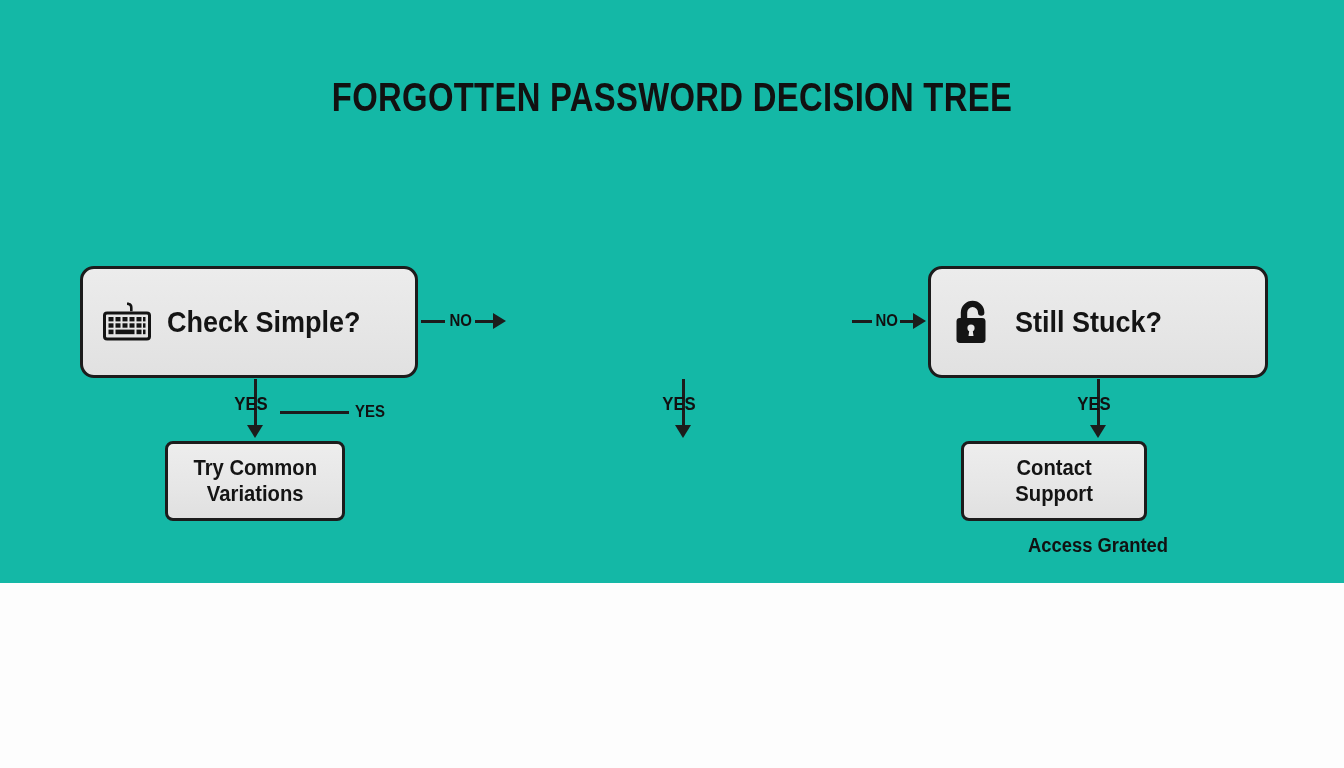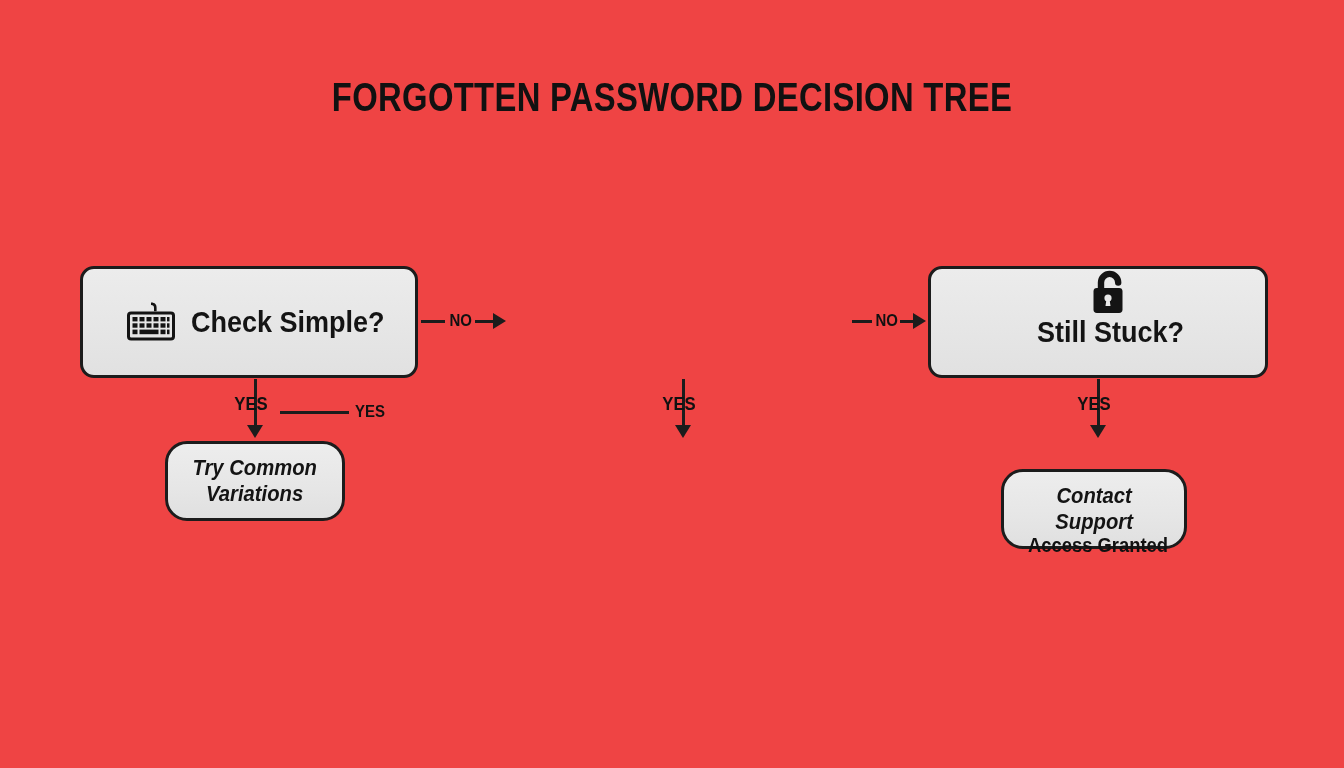--- a/index.html
+++ b/index.html
@@ -13,22 +13,22 @@
     height: 768px;
     overflow: hidden;
     font-family: "Liberation Sans", "DejaVu Sans", sans-serif;
     color: #111111;
     position: relative;
   }
 
   #canvas {
     position: relative;
     width: 1344px;
-    height: 768px;
-    background: #ef4444;
+    height: 583px;
+    background: #14b8a6;
   }
 
   
   #page-title {
     position: absolute;
     left: 0;
     top: 74px;
     width: 1344px;
     text-align: center;
     font-size: 41px;
@@ -43,21 +43,21 @@
   
   .decision-box {
     position: absolute;
     height: 112px;
     border: 3px solid #1c1c1c;
     border-radius: 14px;
     background: linear-gradient(180deg, #ececec 0%, #e6e6e6 55%, #e1e1e1 100%);
     box-sizing: border-box;
     display: flex;
     align-items: center;
-    padding-left: 42px;
+    padding-left: 18px;
   }
   .decision-icon {
     width: 52px;
     height: 46px;
     flex: 0 0 auto;
     display: flex;
     align-items: center;
     justify-content: center;
     margin-right: 14px;
   }
@@ -67,47 +67,46 @@
     font-weight: 700;
     color: #141414;
     letter-spacing: 0px;
     transform: scaleX(0.90);
     transform-origin: left center;
     white-space: nowrap;
   }
 
   #box-check   { left: 80px;  top: 266px; width: 338px; }
   #box-forgot  { left: 509px; top: 266px; width: 340px; }
-  #box-stuck   { left: 928px; top: 266px; width: 340px; flex-direction: column; }
+  #box-stuck   { left: 928px; top: 266px; width: 340px; }
 
   
   .outcome-box {
     position: absolute;
     border: 3px solid #1c1c1c;
-    border-radius: 22px;
+    border-radius: 8px;
     background: linear-gradient(180deg, #ededed 0%, #e6e6e6 60%, #e0e0e0 100%);
     box-sizing: border-box;
     display: flex;
     align-items: center;
     justify-content: center;
     text-align: center;
-    font-style: italic;
   }
   .outcome-label {
     font-size: 22px;
     font-weight: 700;
     line-height: 1.16;
     color: #141414;
     transform: scaleX(0.92);
     white-space: pre-line;
   }
 
   #box-try      { left: 165px;  top: 441px; width: 180px; height: 80px; }
   #box-reset    { left: 584px;  top: 441px; width: 199px; height: 80px; }
-  #box-contact  { left: 1001px; top: 441px; width: 186px; height: 80px; margin-top: 28px; }
+  #box-contact  { left: 961px; top: 441px; width: 186px; height: 80px; }
 
   
   .vline {
     position: absolute;
     width: 3px;
     background: #1c1c1c;
   }
   .hline {
     position: absolute;
     height: 3px;

